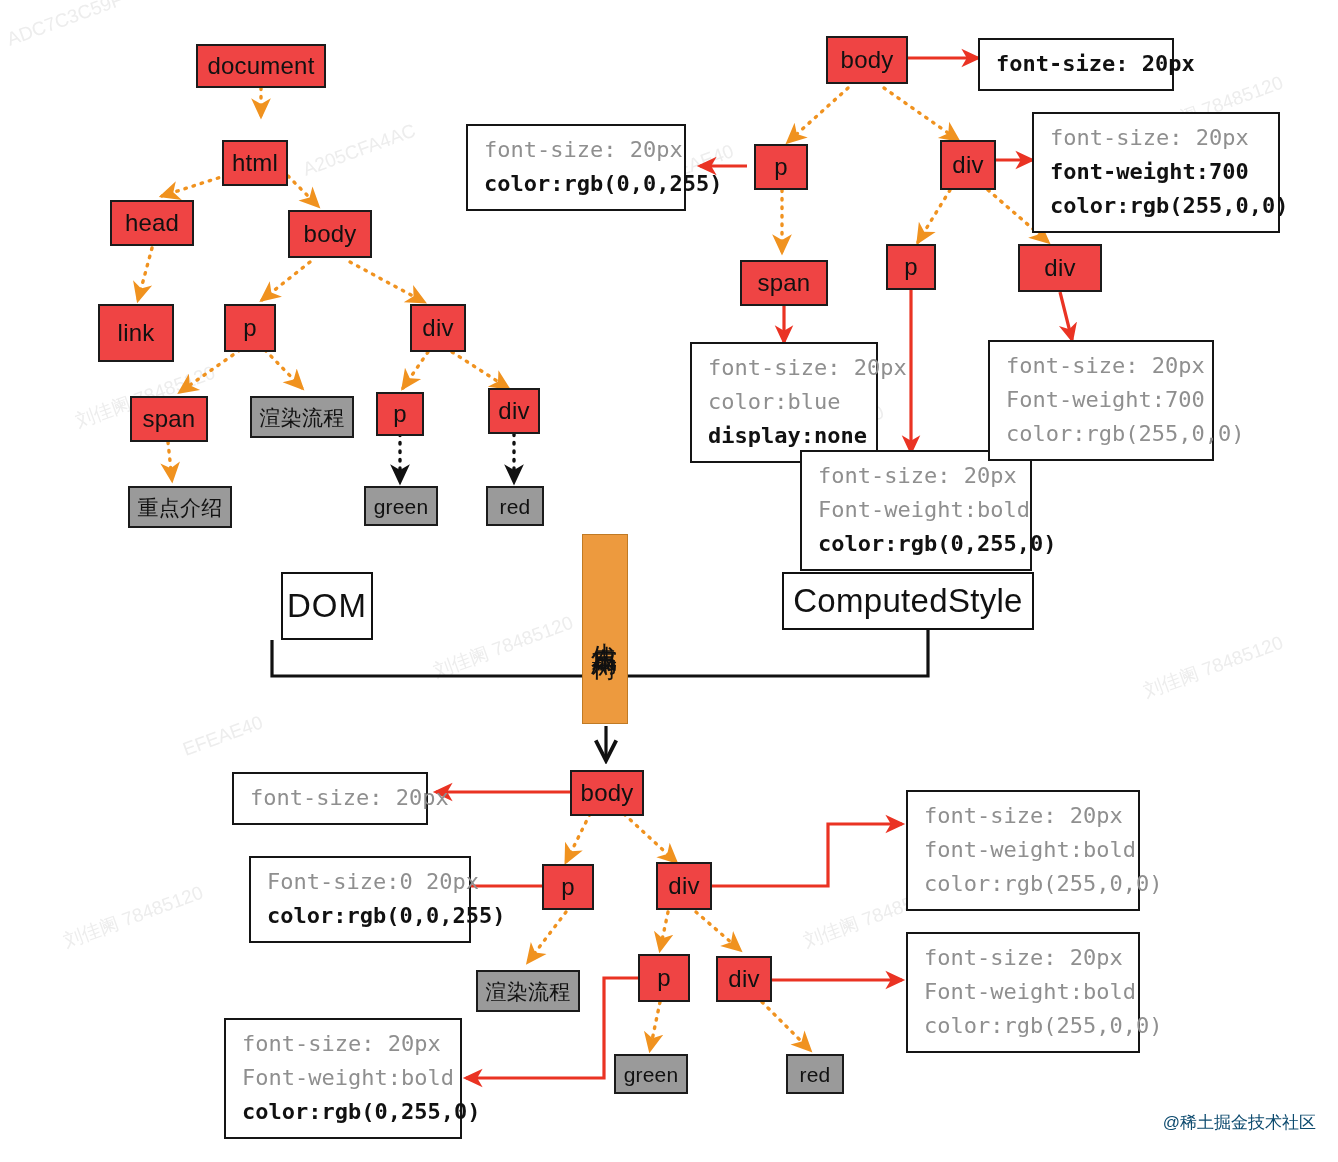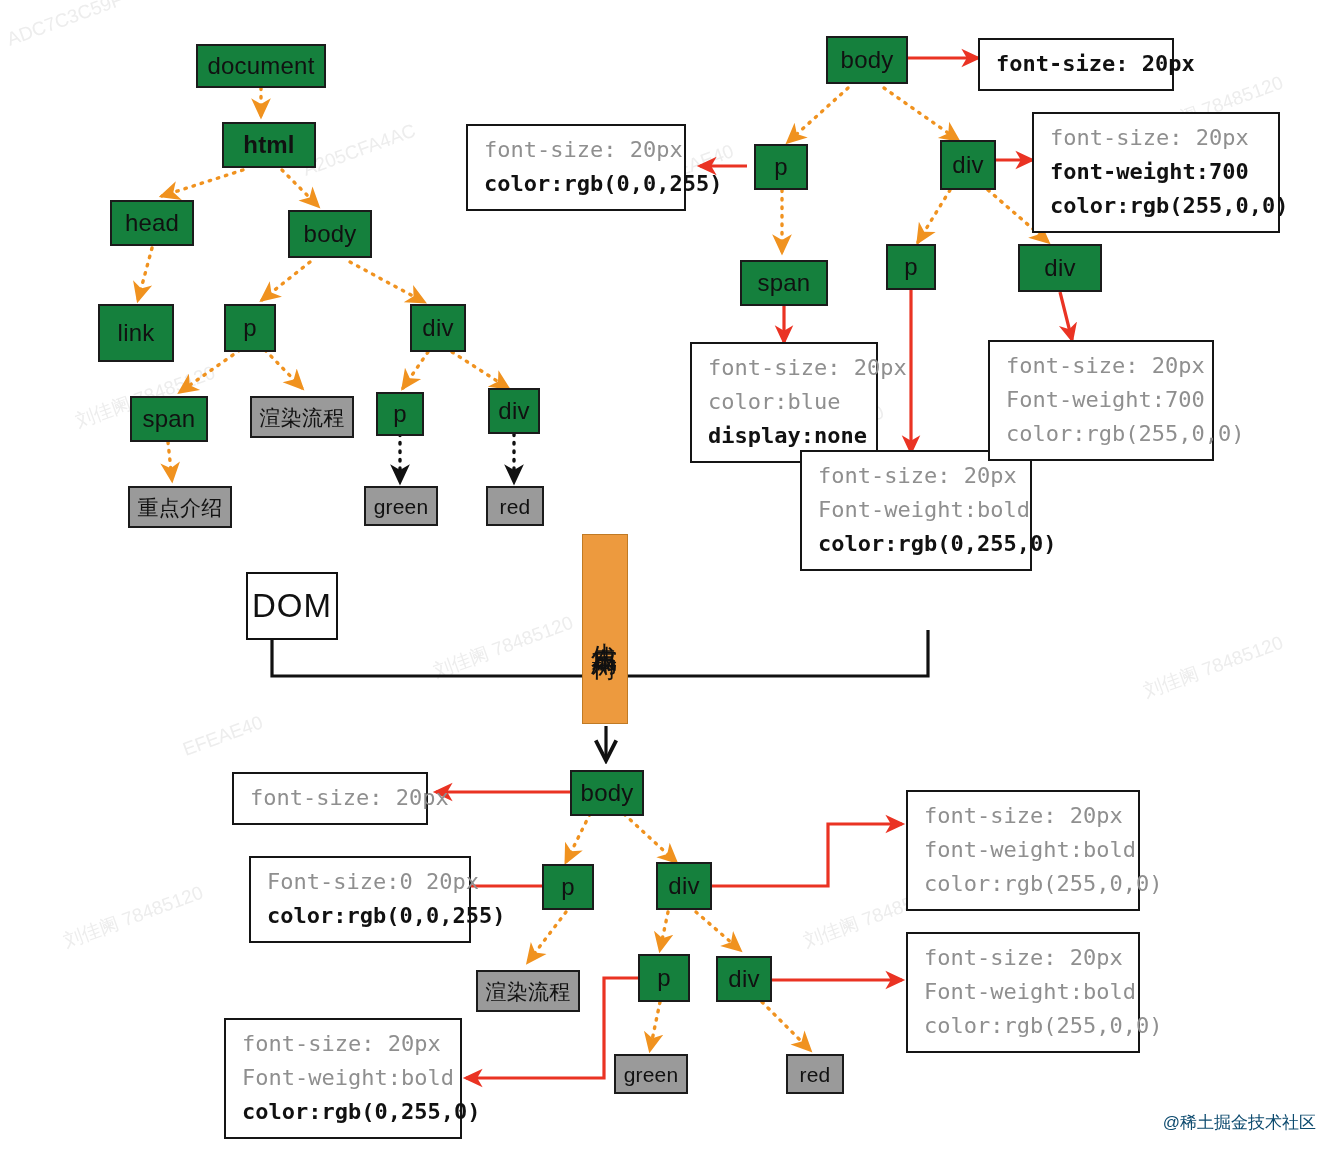--- a/index.html
+++ b/index.html
@@ -13,21 +13,21 @@
   #wires{position:absolute;left:0;top:0;width:1338px;height:1162px;pointer-events:none;}
 
   
   .node{
     position:absolute;box-sizing:border-box;
     display:flex;align-items:center;justify-content:center;
     border:2px solid #1b1b1b;
     font-size:24px;color:#111;line-height:1;
     letter-spacing:.2px;
   }
-  .node.blue{background:#15803d;}
+  .node.blue{background:#ef4444;}
   .node.gray{background:#9a9a9a;text-align:center;}
   .node.cn{font-size:21px;}
 
   
   .stylebox{
     position:absolute;box-sizing:border-box;
     border:2px solid #151515;background:#fff;
     font-family:"DejaVu Sans Mono","Liberation Mono",monospace;
     font-size:22px;line-height:1.55;
     padding:7px 12px 8px 16px;
@@ -37,21 +37,21 @@
   .stylebox .dim{color:#8f8f8f;}
   .stylebox .str{color:#111;font-weight:bold;}
 
   
   .phase{
     position:absolute;box-sizing:border-box;
     border:2px solid #111;background:#fff;
     display:flex;align-items:center;justify-content:center;
     color:#111;
   }
-  #dom-label{font-size:33px;letter-spacing:1px;}
+  #dom-label{font-size:33px;letter-spacing:1px;margin-left:35px;}
   #cs-label{font-size:33px;letter-spacing:.3px;}
   #gen-label{
     position:absolute;box-sizing:border-box;
     background:#ed9a3e;border:1px solid #c07a24;
     display:flex;align-items:center;justify-content:center;
     writing-mode:vertical-rl;text-orientation:upright;
     font-size:26px;color:#111;letter-spacing:3px;
     font-family:"DejaVu Sans", sans-serif;
   }
 
@@ -160,21 +160,21 @@
     <g stroke="#ea3323" stroke-width="3.2" fill="none" marker-end="url(#ah-red)">
       <path d="M572,792 L436,792"></path>
       <path d="M543,886 L434,886"></path>
       <path d="M712,886 L828,886 L828,824 L902,824"></path>
       <path d="M772,980 L902,980"></path>
       <path d="M638,978 L604,978 L604,1078 L466,1078"></path>
     </g>
   </svg>
 
   <div class="node blue" style="left:196px;top:44px;width:130px;height:44px;">document</div>
-  <div class="node blue" style="left:222px;top:122px;width:94px;height:46px;font-weight:bold;">html</div>
+  <div class="node blue" style="left:222px;top:140px;width:66px;height:46px;">html</div>
   <div class="node blue" style="left:110px;top:200px;width:84px;height:46px;">head</div>
   <div class="node blue" style="left:288px;top:210px;width:84px;height:48px;">body</div>
   <div class="node blue" style="left:98px;top:304px;width:76px;height:58px;">link</div>
   <div class="node blue" style="left:224px;top:304px;width:52px;height:48px;">p</div>
   <div class="node blue" style="left:410px;top:304px;width:56px;height:48px;">div</div>
   <div class="node blue" style="left:130px;top:396px;width:78px;height:46px;">span</div>
   <div class="node gray cn" style="left:250px;top:396px;width:104px;height:42px;">渲染流程</div>
   <div class="node blue" style="left:376px;top:392px;width:48px;height:44px;">p</div>
   <div class="node blue" style="left:488px;top:388px;width:52px;height:46px;">div</div>
   <div class="node gray cn" style="left:128px;top:486px;width:104px;height:42px;">重点介绍</div>
@@ -189,20 +189,21 @@
   <div class="node blue" style="left:1018px;top:244px;width:84px;height:48px;">div</div>
 
   <div class="stylebox" style="left:978px;top:38px;width:196px;"><span class="ln str">font-size: 20px</span></div>
   <div class="stylebox" style="left:466px;top:124px;width:220px;"><span class="ln dim">font-size: 20px</span><span class="ln str">color:rgb(0,0,255)</span></div>
   <div class="stylebox" style="left:1032px;top:112px;width:248px;"><span class="ln dim">font-size: 20px</span><span class="ln str">font-weight:700</span><span class="ln str">color:rgb(255,0,0)</span></div>
   <div class="stylebox" style="left:690px;top:342px;width:188px;"><span class="ln dim">font-size: 20px</span><span class="ln dim">color:blue</span><span class="ln str">display:none</span></div>
   <div class="stylebox" style="left:800px;top:450px;width:232px;"><span class="ln dim">font-size: 20px</span><span class="ln dim">Font-weight:bold</span><span class="ln str">color:rgb(0,255,0)</span></div>
   <div class="stylebox" style="left:988px;top:340px;width:226px;"><span class="ln dim">font-size: 20px</span><span class="ln dim">Font-weight:700</span><span class="ln dim">color:rgb(255,0,0)</span></div>
 
   <div class="phase" id="dom-label" style="left:246px;top:572px;width:92px;height:68px;">DOM</div>
+  <div class="phase" id="cs-label" style="left:782px;top:572px;width:252px;height:58px;">ComputedStyle</div>
   <div id="gen-label" style="left:582px;top:534px;width:46px;height:190px;">生成布局树</div>
 
   <div class="node blue" style="left:570px;top:770px;width:74px;height:46px;">body</div>
   <div class="node blue" style="left:542px;top:864px;width:52px;height:46px;">p</div>
   <div class="node blue" style="left:656px;top:862px;width:56px;height:48px;">div</div>
   <div class="node gray cn" style="left:476px;top:970px;width:104px;height:42px;">渲染流程</div>
   <div class="node blue" style="left:638px;top:954px;width:52px;height:48px;">p</div>
   <div class="node blue" style="left:716px;top:956px;width:56px;height:46px;">div</div>
   <div class="node gray" style="left:614px;top:1054px;width:74px;height:40px;font-size:21px;">green</div>
   <div class="node gray" style="left:786px;top:1054px;width:58px;height:40px;font-size:21px;">red</div>

